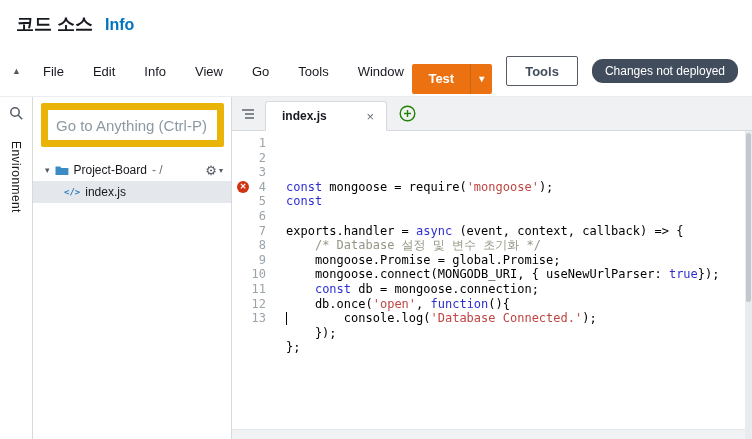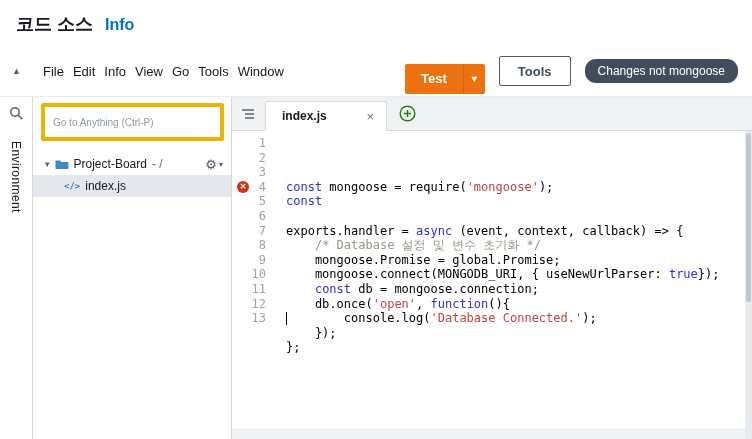--- a/index.html
+++ b/index.html
@@ -5,36 +5,36 @@
   html,body{margin:0;padding:0;width:752px;height:439px;overflow:hidden;background:#fff;}
   .page{position:relative;width:752px;height:336px;background:#fff;font-family:"Liberation Sans",sans-serif;color:#16191f;font-size:13px;box-sizing:border-box;}
   
   .page-header{display:flex;align-items:baseline;gap:12px;padding:12px 16px 0;height:46px;box-sizing:border-box;}
   .page-title{font-size:18px;font-weight:700;color:#16191f;}
   .info-link{font-size:16px;font-weight:700;color:#0073bb;cursor:pointer;}
   
   .toolbar{display:flex;align-items:center;height:50px;padding-right:14px;box-sizing:border-box;}
   .collapse-wrap{width:33px;display:flex;justify-content:center;}
   .collapse-icon{font-size:9px;color:#545b64;cursor:pointer;}
-  .menus{display:flex;gap:9px;margin-left:10px;font-size:13px;color:#16191f;}
+  .menus{display:flex;gap:29px;margin-left:10px;font-size:13px;color:#16191f;}
   .menus span{cursor:pointer;}
   .tb-spacer{flex:1;}
   .btn-test{display:flex;align-items:stretch;background:#ec7211;color:#fff;border-radius:2px;height:30px;font-weight:700;cursor:pointer;overflow:hidden;margin-top:15px;}
   .btn-test-label{display:flex;align-items:center;padding:0 16px;}
   .btn-test-caret{display:flex;align-items:center;padding:0 8px;border-left:1px solid #ca6511;font-size:10px;}
   .btn-deploy{height:30px;margin-left:14px;padding:0 18px;background:#fff;border:1px solid #545b64;border-radius:2px;font-weight:700;font-size:13px;color:#414d5c;font-family:inherit;cursor:pointer;}
   .badge{margin-left:14px;background:#414d5c;color:#fff;font-size:12px;padding:5px 13px;border-radius:11px;white-space:nowrap;}
   
   .ide{display:flex;height:343px;border-top:1px solid #eaeded;box-sizing:border-box;}
   .rail{width:33px;flex:none;border-right:1px solid #d5dbdb;display:flex;flex-direction:column;align-items:center;padding-top:9px;gap:20px;box-sizing:border-box;}
   .rail-icon{cursor:pointer;line-height:0;}
   .env-label{writing-mode:vertical-rl;font-size:12px;color:#16191f;letter-spacing:.4px;cursor:pointer;}
   
   .explorer{width:199px;flex:none;border-right:1px solid #d5dbdb;padding-top:6px;box-sizing:border-box;background:#fff;}
-  .goto{display:block;width:183px;height:26px;margin:0 8px;border:4px solid #eab308;border-radius:2px;padding:15px 8px;font-size:10px;color:#16191f;font-family:inherit;box-sizing:border-box;outline:none;}
+  .goto{display:block;width:183px;height:26px;margin:0 8px;border:7px solid #eab308;border-radius:2px;padding:15px 8px;font-size:15px;color:#16191f;font-family:inherit;box-sizing:border-box;outline:none;}
   .goto::placeholder{color:#8d99a2;}
   .tree{margin-top:12px;font-size:12px;}
   .tree-row{height:22px;display:flex;align-items:center;gap:5px;cursor:pointer;}
   .folder-row{padding-left:12px;}
   .caret{font-size:9px;color:#545b64;}
   .folder-suffix{color:#687078;}
   .gear{margin-left:auto;margin-right:8px;color:#545b64;font-size:13px;display:flex;align-items:center;gap:2px;}
   .gear-caret{font-size:8px;}
   .file-row{padding-left:31px;}
   .file-row.selected{background:#e4e7eb;}
@@ -85,21 +85,21 @@
       <span>Go</span>
       <span>Tools</span>
       <span>Window</span>
     </div>
     <span class="tb-spacer"></span>
     <div class="btn-test">
       <span class="btn-test-label">Test</span>
       <span class="btn-test-caret">▾</span>
     </div>
     <button class="btn-deploy">Tools</button>
-    <span class="badge">Changes not mongoose</span>
+    <span class="badge">Changes not deployed</span>
   </div>
 
   <div class="ide">
 
     <div class="rail">
       <span class="rail-icon">
         <svg width="15" height="15" viewBox="0 0 15 15">
             <circle cx="6" cy="6" r="4.2" fill="none" stroke="#545b64" stroke-width="1.5"></circle>
             <line x1="9.3" y1="9.3" x2="13.2" y2="13.2" stroke="#545b64" stroke-width="1.5"></line>
           </svg>

